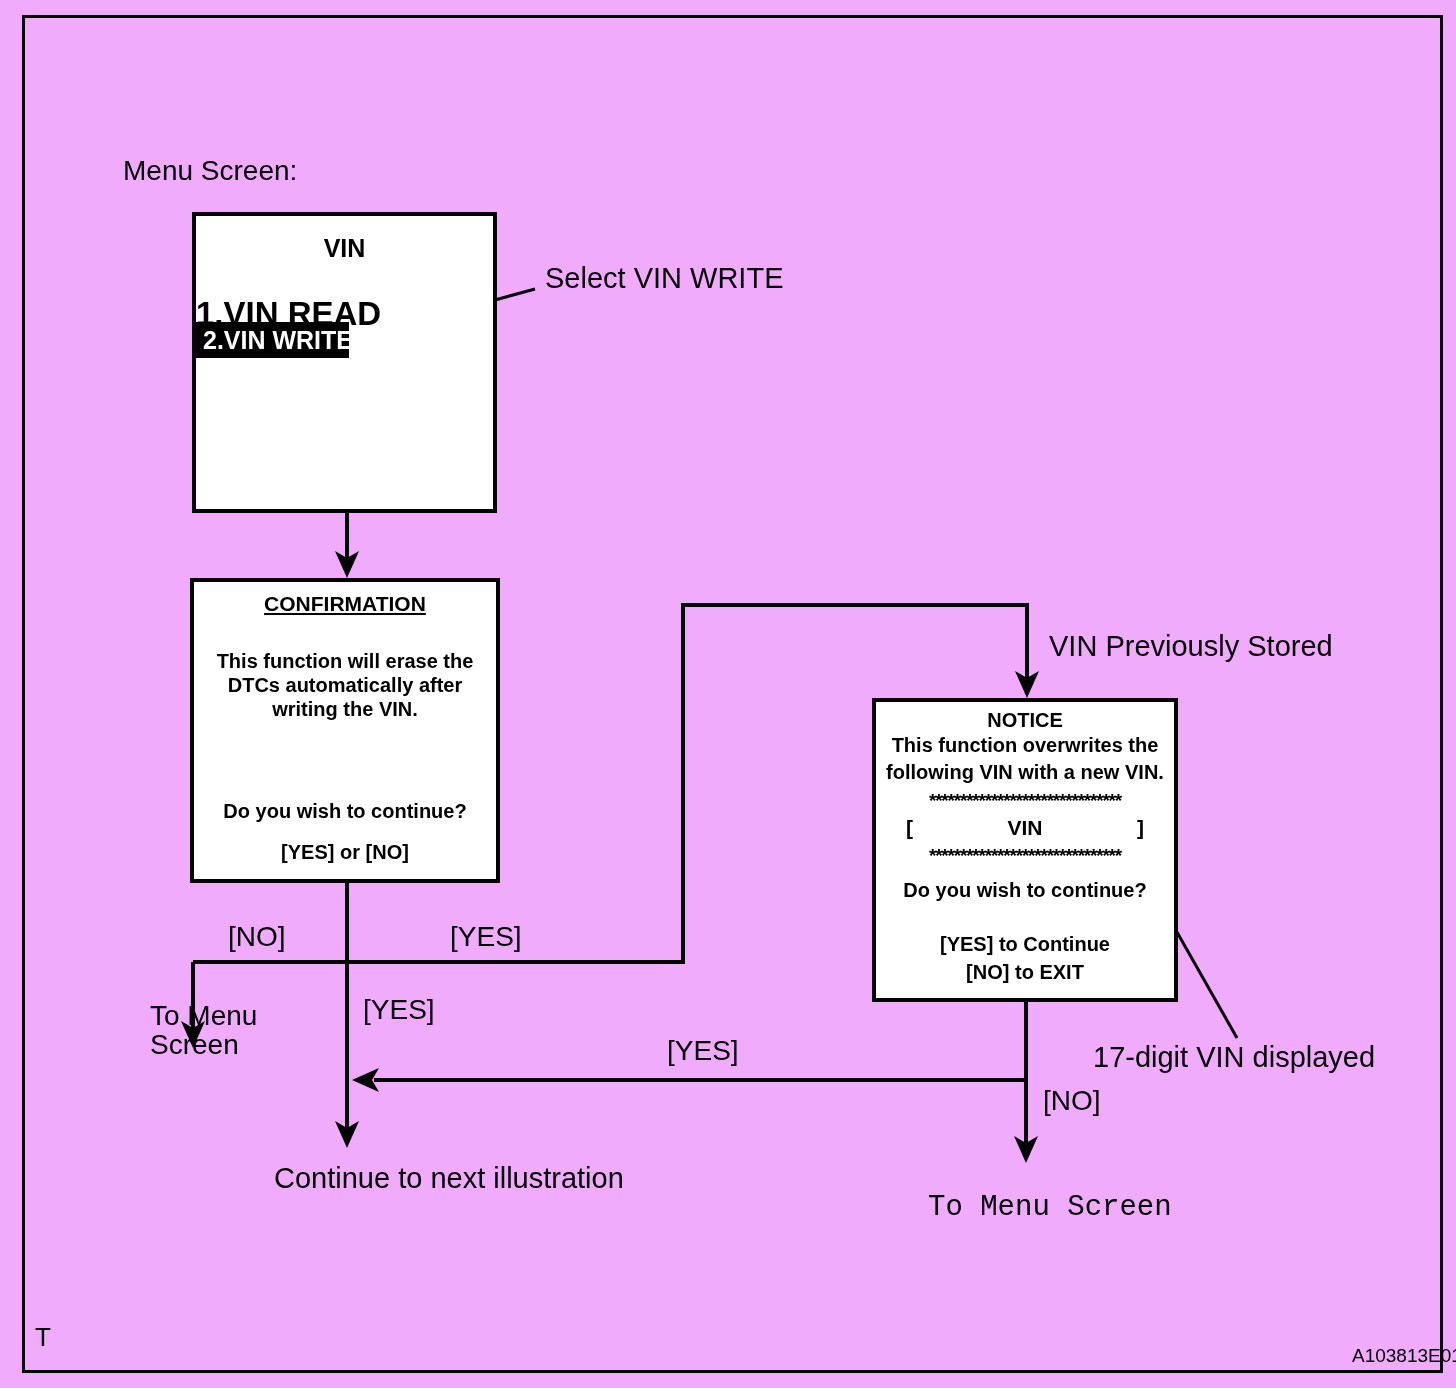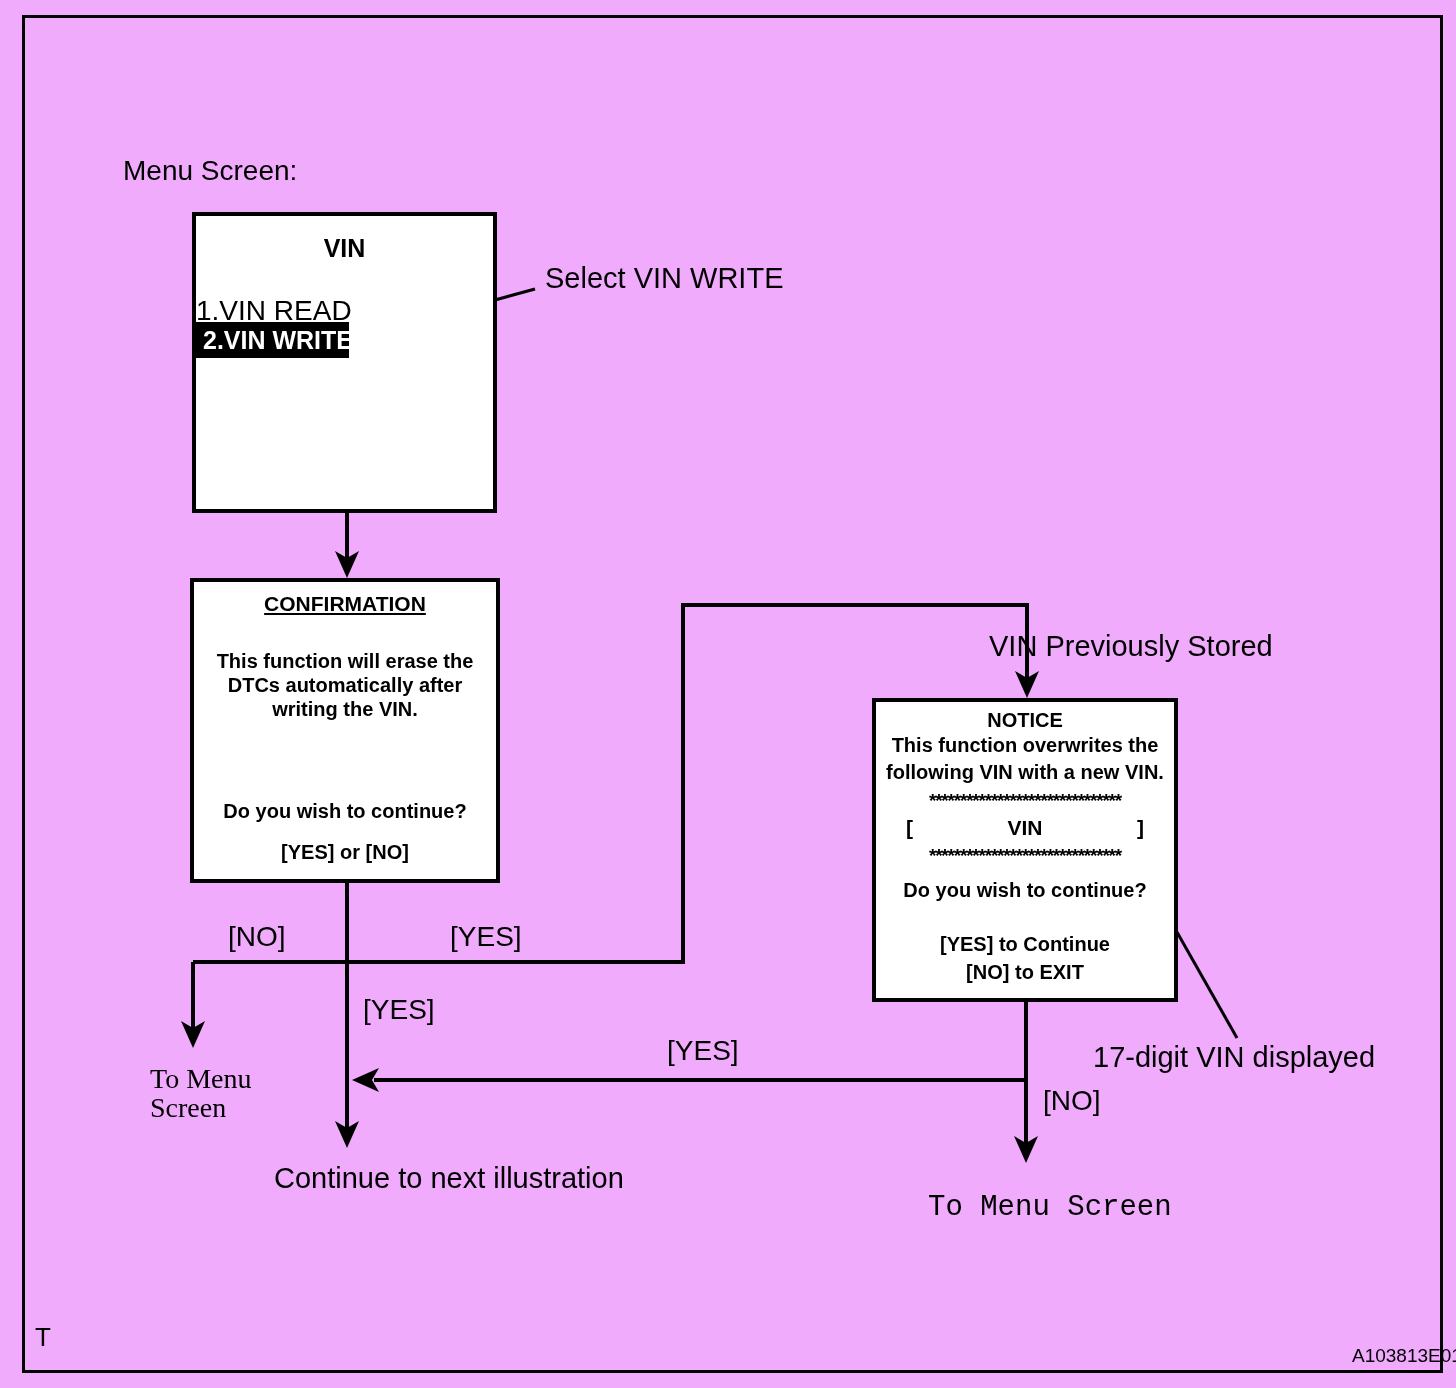--- a/index.html
+++ b/index.html
@@ -18,21 +18,21 @@
   }
   .label{font-size:28px;line-height:30px;white-space:nowrap;}
   .label-sm{font-size:26px;}
   .figure-id{font-size:19px;}
   .screen-box{
     border:4px solid #000;box-sizing:border-box;background:#fff;
   }
   .screen-box .abs{left:0;right:0;}
   .bold-c{font-weight:700;text-align:center;white-space:nowrap;}
   .vin-title{font-size:25px;}
-  .menu-item{font-weight:400;font-size:28px;white-space:nowrap;left:27px;right:auto;}
+  .menu-item{font-weight:700;font-size:33px;white-space:nowrap;left:27px;right:auto;}
   .menu-item-selected{
     background:#000;color:#fff;
     left:19px;right:auto;width:153px;height:36px;
     padding-left:7px;line-height:36px;box-sizing:border-box;
     font-weight:700;font-size:25px;white-space:nowrap;
   }
   .conf-title{font-size:21px;text-decoration:underline;}
   .conf-line{font-size:20px;}
   .notice-title{font-size:20px;}
   .notice-line{font-size:20px;}
@@ -110,24 +110,24 @@
     <div class="abs bold-c notice-line" style="top:231px;text-align:center;">[YES] to Continue</div>
     <div class="abs bold-c notice-line" style="top:259px;">[NO] to EXIT</div>
   </div>
 
   <div class="abs label" style="left:228px;top:922px;">[NO]</div>
   <div class="abs label" style="left:450px;top:922px;">[YES]</div>
   <div class="abs label" style="left:363px;top:995px;">[YES]</div>
   <div class="abs label" style="left:667px;top:1036px;">[YES]</div>
   <div class="abs label" style="left:1043px;top:1086px;">[NO]</div>
 
-  <div class="abs label" style="left:989px;top:631px;font-size:29px;">VIN Previously Stored</div>
+  <div class="abs label" style="left:1049px;top:631px;font-size:29px;">VIN Previously Stored</div>
   <div class="abs label" style="left:1093px;top:1042px;font-size:29px;">17-digit VIN displayed</div>
 
-  <div class="abs label" style="left:150px;top:1064px;line-height:29px;font-family:Liberation Serif, serif;">
+  <div class="abs label" style="left:150px;top:1001px;line-height:29px;">
     <div>To Menu</div>
     <div>Screen</div>
   </div>
   <div class="abs label" style="left:274px;top:1163px;font-size:29px;">Continue to next illustration</div>
   <div class="abs label" style="left:928px;top:1193px;font-size:29px;font-family:Liberation Mono, monospace;">To Menu Screen</div>
 
   <div class="abs label label-sm" style="left:35px;top:1322px;">T</div>
   <div class="abs figure-id" style="left:1352px;top:1345px;">A103813E01</div>
 
 </div>

